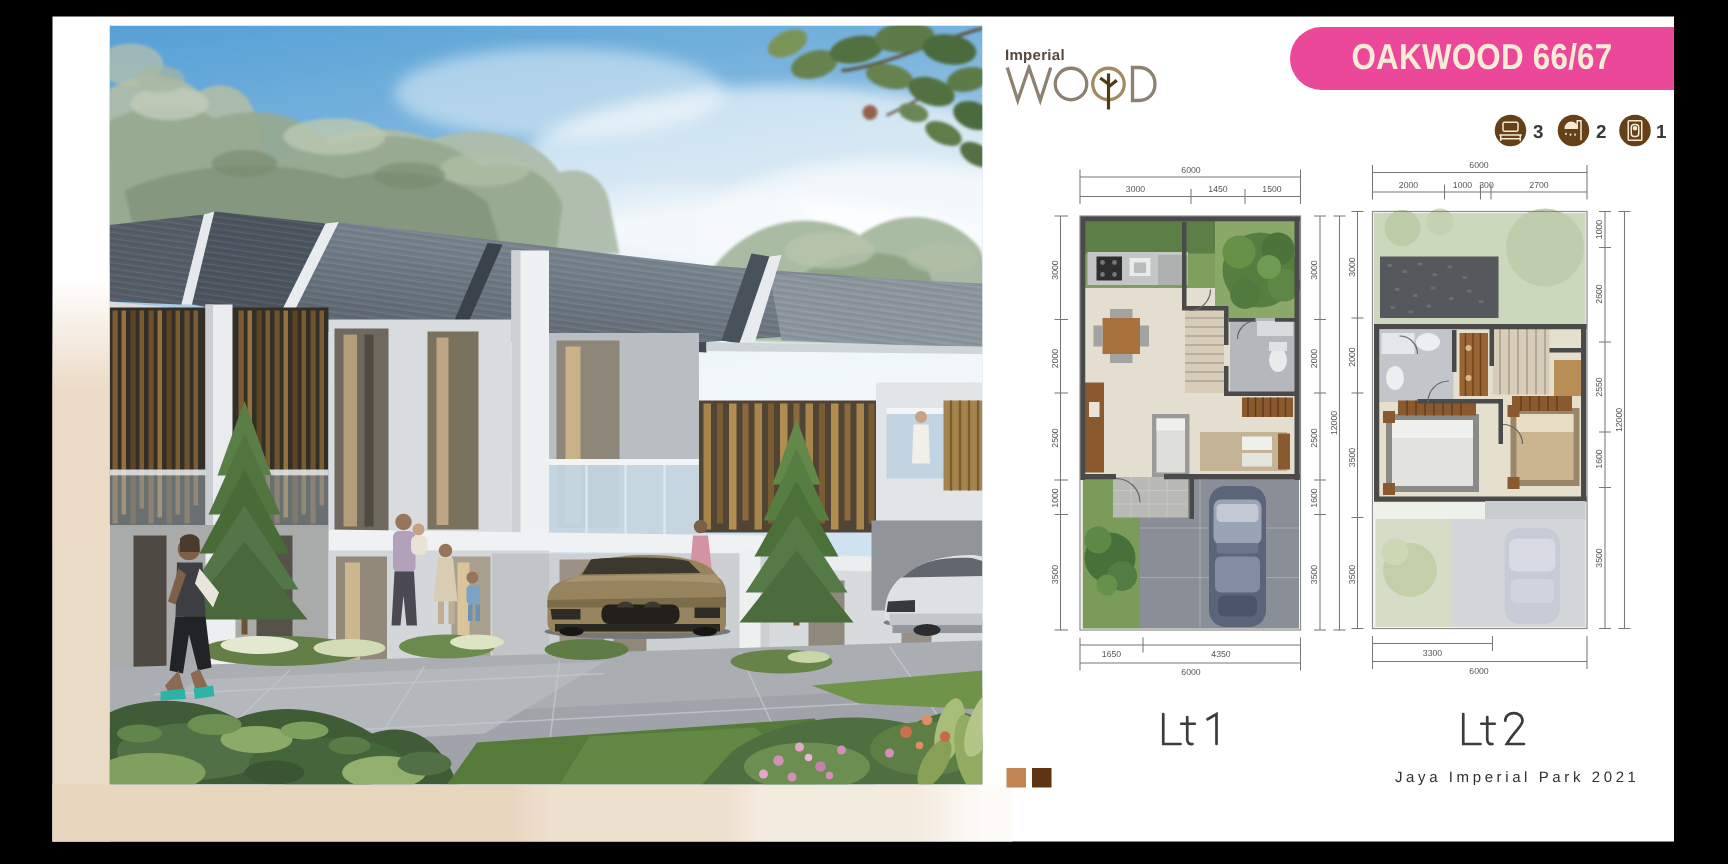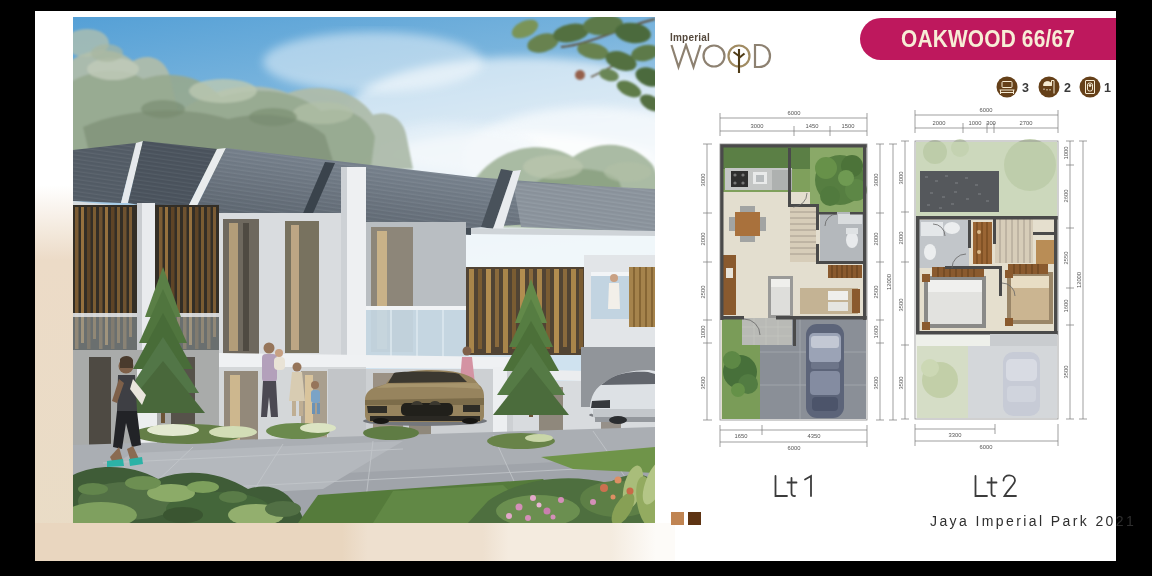--- a/index.html
+++ b/index.html
@@ -403,21 +403,21 @@
     <g stroke="#4f3b15" stroke-width="2.1" fill="none">
       <line x1="69" y1="6" x2="69" y2="30"></line>
       <line x1="69" y1="13" x2="63.5" y2="9"></line>
       <line x1="69" y1="15" x2="74.5" y2="10.5"></line>
     </g>
 
     <path d="M85,2 L89,2 C96,2 100,7 100,13 C100,19 96,24 89,24 L85,24 Z" fill="none" stroke="#8d8171" stroke-width="2.2"></path>
   </svg>
 </div>
 
-<div class="abs" style="left:860px;top:18px;width:256px;height:42px;background:#be185d;border-radius:21px 0 0 21px;">
+<div class="abs" style="left:860px;top:18px;width:256px;height:42px;background:#ec4899;border-radius:21px 0 0 21px;">
   <div style="text-align:center;line-height:42px;font-size:24px;font-weight:bold;color:#f7edd6;letter-spacing:0.2px;transform:scaleX(0.87);transform-origin:50% 50%;">OAKWOOD 66/67</div>
 </div>
 
 <div class="abs" style="left:990px;top:70px;width:130px;height:34px;">
 <svg width="130" height="34" viewBox="0 0 130 34">
 
   <g>
         <circle cx="17" cy="17" r="10.5" fill="#654019"></circle>
   <g stroke="#f5ead2" stroke-width="1" fill="none">
     <rect x="12" y="11.5" width="10" height="6" rx="1"></rect>
@@ -872,17 +872,17 @@
 <svg width="50" height="32" viewBox="0 0 50 32">
   <g stroke="#3c3c3c" stroke-width="1.8" fill="none" stroke-linecap="round">
     <path d="M5.5,6 L5.5,26 L17,26"></path>
     <path d="M21.5,8 L21.5,23 C21.5,25.5 23,26.3 25,26"></path>
     <path d="M17.5,12.5 L26.5,12.5"></path>
     <path d="M33.5,10.5 C33.5,3.5 45,4 45,10.5 C45,14 39,18 34.5,26 L46,26"></path>
   </g>
 </svg>
 </div>
 
-<div class="abs" style="left:930px;top:513px;width:170px;font-size:14px;color:#2f2f2f;letter-spacing:2.4px;white-space:nowrap;">Jaya Imperial Park 2021</div>
+<div class="abs" style="left:930px;top:513px;width:170px;font-size:10px;color:#2f2f2f;letter-spacing:2.4px;white-space:nowrap;">Jaya Imperial Park 2021</div>
 
 <div class="abs" style="left:671px;top:512px;width:13px;height:13px;background:#c08452;"></div>
 
 <div class="abs" style="left:688px;top:512px;width:13px;height:13px;background:#5e3413;"></div>
 
 </body></html>

